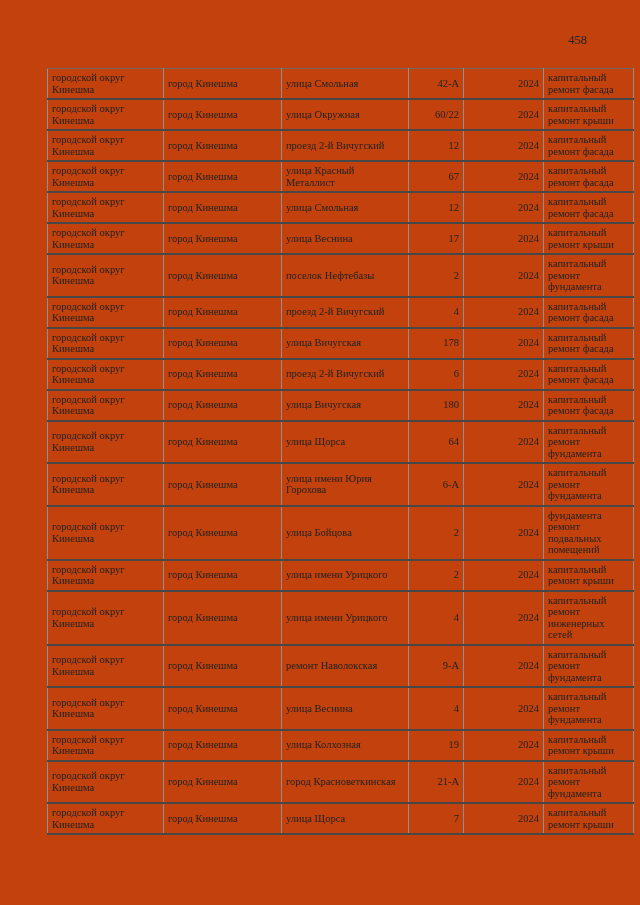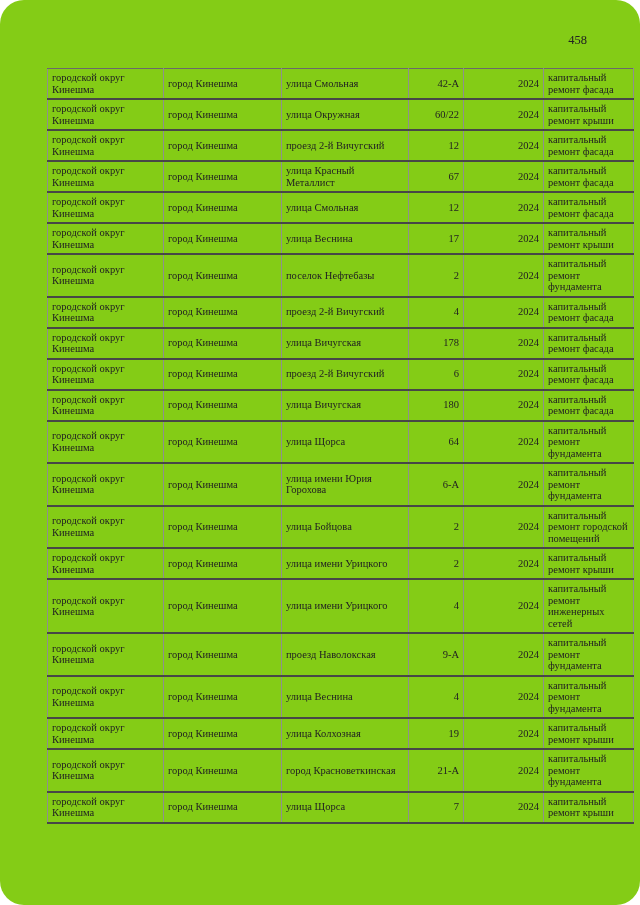--- a/index.html
+++ b/index.html
@@ -9,22 +9,21 @@
     height: 905px;
     background: #ffffff;
     font-family: "Liberation Serif", "DejaVu Serif", serif;
     color: #222222;
     overflow: hidden;
   }
   .page {
     position: relative;
     width: 640px;
     height: 905px;
-    background: #84cc16;
-    border-radius: 24px;
+    background: #c2410c;
   }
   .page-number {
     position: absolute;
     top: 33px;
     right: 53px;
     font-size: 12.5px;
     color: #222222;
   }
   table.doc-table {
     position: absolute;
@@ -175,42 +174,42 @@
           <td class="col-house">6-А</td>
           <td class="col-year">2024</td>
           <td class="col-work">капитальный ремонт фундамента</td>
         </tr>
         <tr>
           <td class="col-district">городской округ Кинешма</td>
           <td class="col-city">город Кинешма</td>
           <td class="col-street">улица Бойцова</td>
           <td class="col-house">2</td>
           <td class="col-year">2024</td>
-          <td class="col-work">капитальный ремонт городской помещений</td>
+          <td class="col-work">фундамента ремонт подвальных помещений</td>
         </tr>
         <tr>
           <td class="col-district">городской округ Кинешма</td>
           <td class="col-city">город Кинешма</td>
           <td class="col-street">улица имени Урицкого</td>
           <td class="col-house">2</td>
           <td class="col-year">2024</td>
           <td class="col-work">капитальный ремонт крыши</td>
         </tr>
         <tr>
           <td class="col-district">городской округ Кинешма</td>
           <td class="col-city">город Кинешма</td>
           <td class="col-street">улица имени Урицкого</td>
           <td class="col-house">4</td>
           <td class="col-year">2024</td>
           <td class="col-work">капитальный ремонт инженерных сетей</td>
         </tr>
         <tr>
           <td class="col-district">городской округ Кинешма</td>
           <td class="col-city">город Кинешма</td>
-          <td class="col-street">проезд Наволокская</td>
+          <td class="col-street">ремонт Наволокская</td>
           <td class="col-house">9-А</td>
           <td class="col-year">2024</td>
           <td class="col-work">капитальный ремонт фундамента</td>
         </tr>
         <tr>
           <td class="col-district">городской округ Кинешма</td>
           <td class="col-city">город Кинешма</td>
           <td class="col-street">улица Веснина</td>
           <td class="col-house">4</td>
           <td class="col-year">2024</td>

